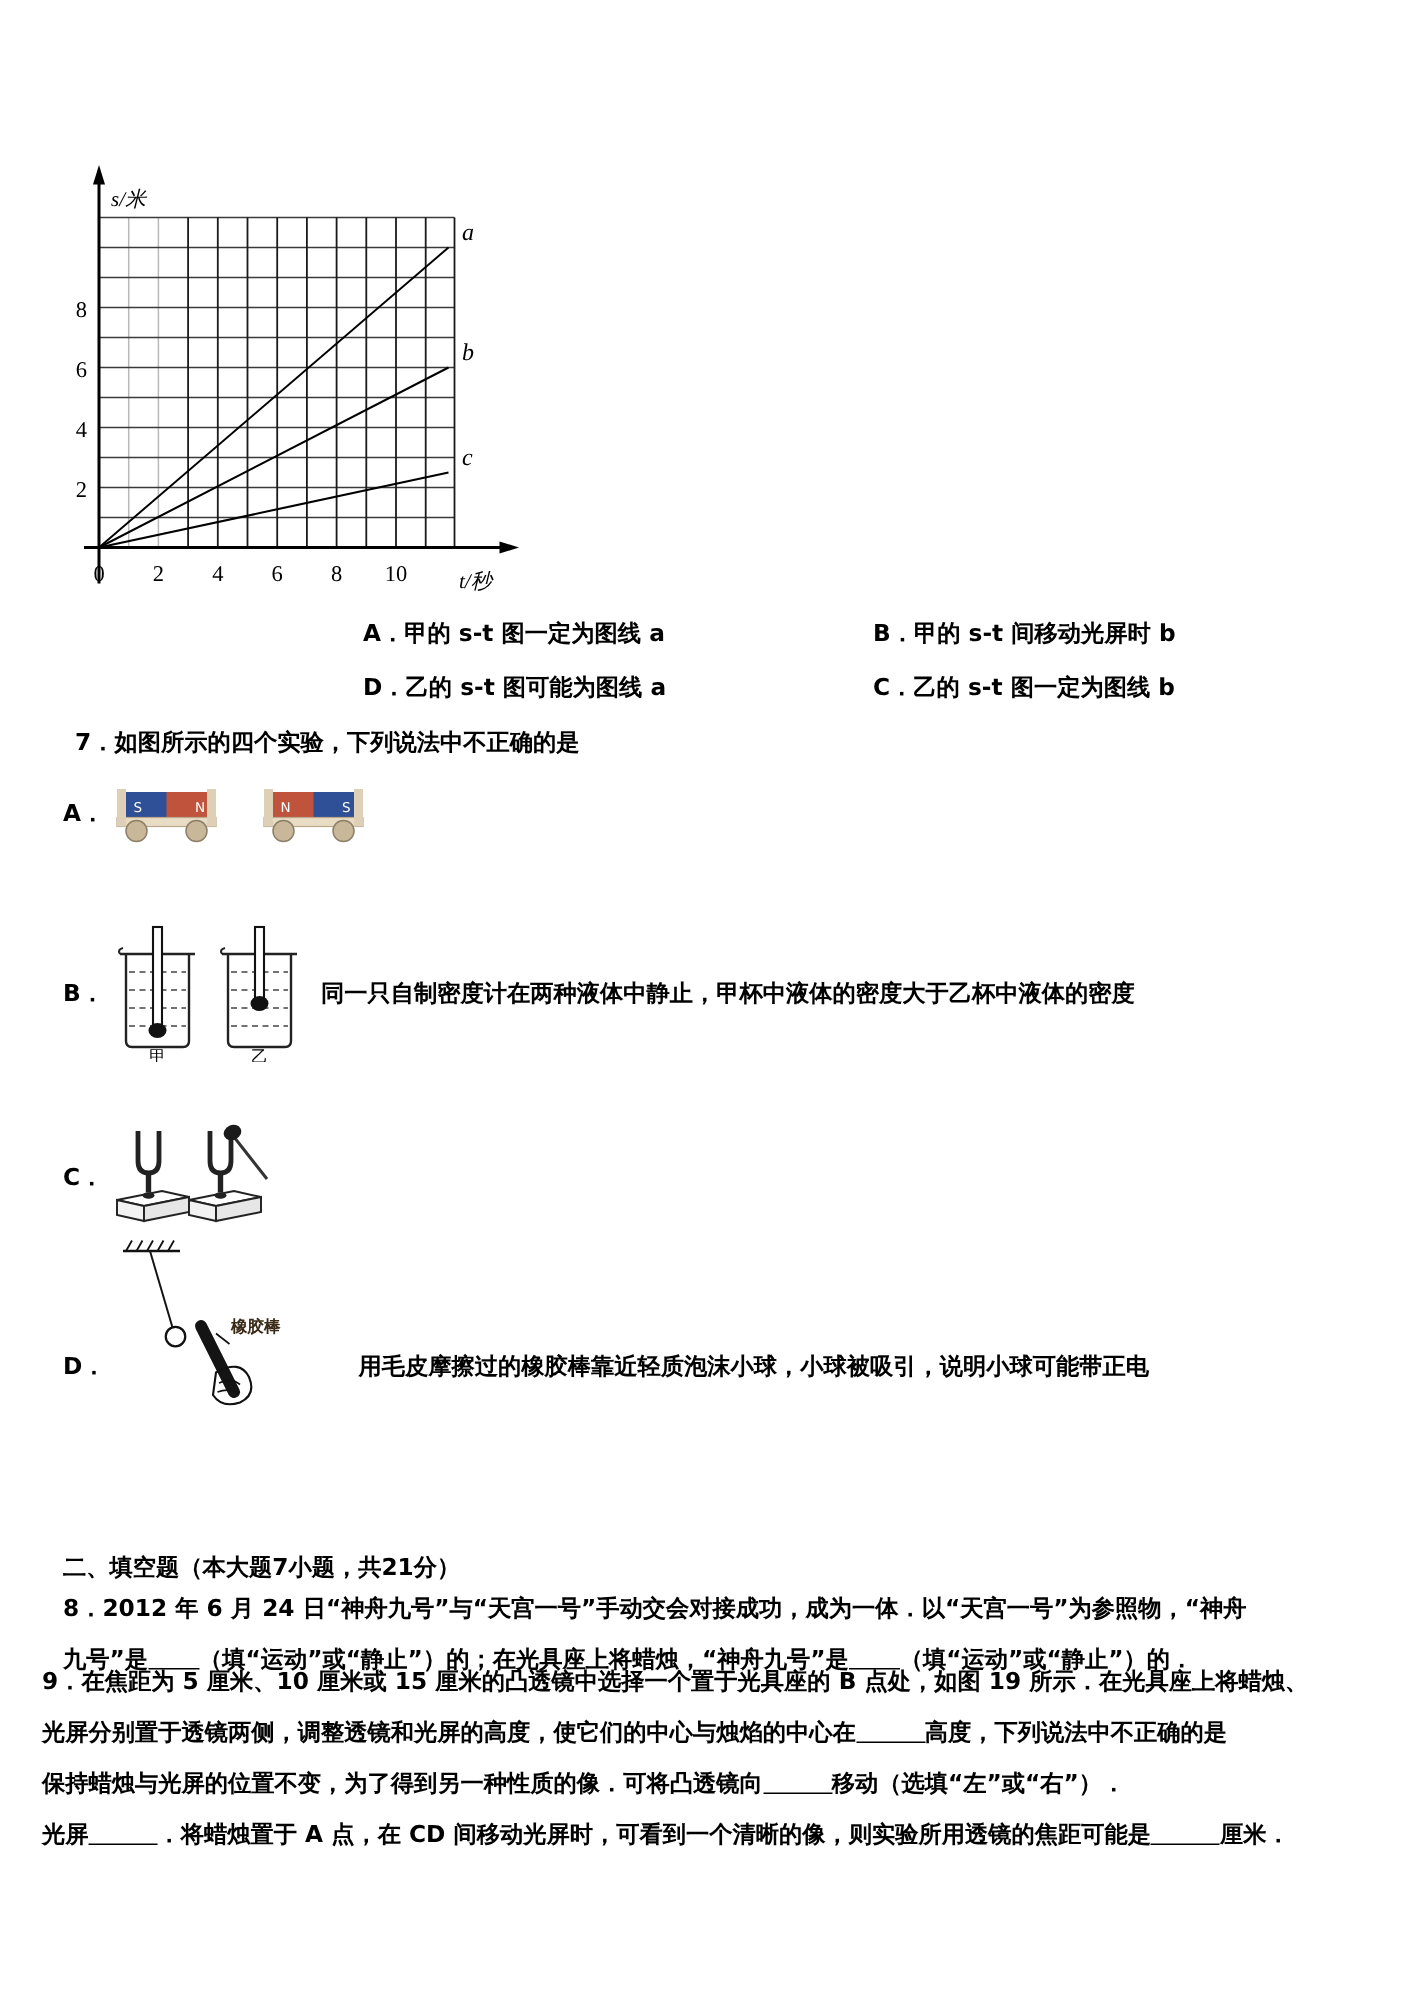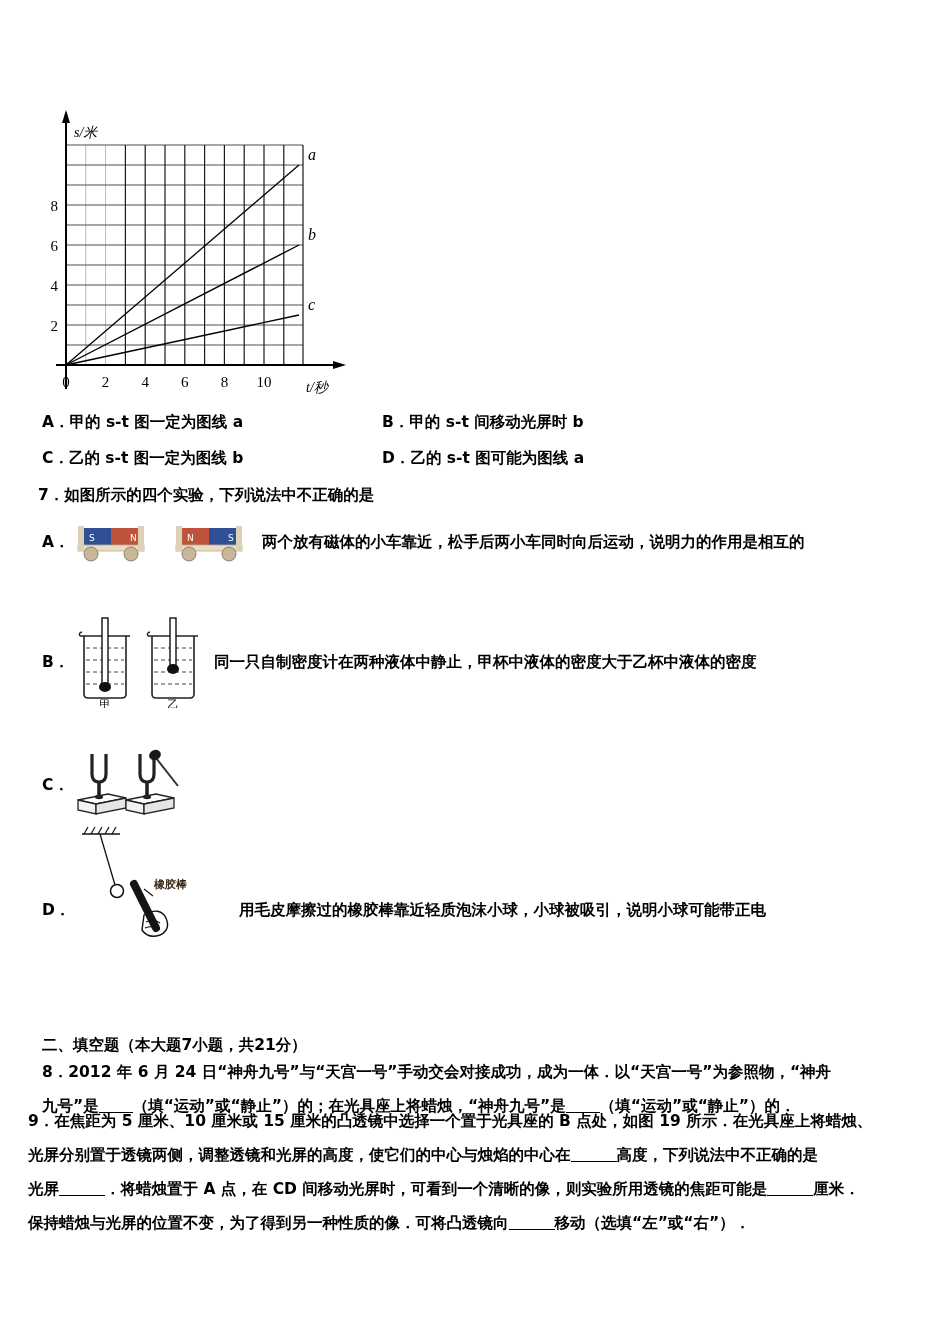--- a/index.html
+++ b/index.html
@@ -43,33 +43,34 @@
   .opt-grid {
     position: absolute;
     left: 42px;
     top: 404px;
     width: 880px;
   }
   .opt-row {
     display: flex;
     height: 36px;
     align-items: center;
+    justify-content: flex-end;
   }
   .opt-cell {
     width: 340px;
     font-family: "DejaVu Sans", "Liberation Sans", sans-serif;
     font-weight: bold;
     font-size: 15.5px;
     white-space: nowrap;
   }
 
   
   .q7-stem {
     position: absolute;
-    left: 38px;
+    left: 50px;
     top: 478px;
   }
   .q7-item {
     position: absolute;
     left: 42px;
     display: flex;
     align-items: center;
   }
   .q7-letter {
     font-family: "DejaVu Sans", "Liberation Sans", sans-serif;
@@ -209,24 +210,24 @@
     <div class="opt-row">
       <div class="opt-cell">
         <span>A．</span><span>甲的 s-t 图一定为图线 a</span>
       </div>
       <div class="opt-cell">
         <span>B．</span><span>甲的 s-t 间移动光屏时 b</span>
       </div>
     </div>
     <div class="opt-row">
       <div class="opt-cell">
-        <span>C．</span><span>乙的 s-t 图一定为图线 b</span>
+        <span>D．</span><span>乙的 s-t 图可能为图线 a</span>
       </div>
       <div class="opt-cell">
-        <span>D．</span><span>乙的 s-t 图可能为图线 a</span>
+        <span>C．</span><span>乙的 s-t 图一定为图线 b</span>
       </div>
     </div>
   </div>
 
   <div class="q7-stem qline">7．如图所示的四个实验，下列说法中不正确的是</div>
 
   <div class="q7-item" id="q7a">
     <div class="q7-letter">A．</div>
     <div class="q7-fig carts-wrap">
 
@@ -247,21 +248,20 @@
         <rect x="6" y="8" width="31" height="17" fill="#c0533c"></rect>
         <rect x="4" y="25" width="66" height="6" fill="#e9dcc4" stroke="#b9a88c" stroke-width="0.8"></rect>
         <rect x="4" y="6" width="6" height="25" fill="#ddd0b6"></rect>
         <rect x="64" y="6" width="6" height="25" fill="#ddd0b6"></rect>
         <circle cx="17" cy="34" r="7" fill="#c9b79a" stroke="#8d7f68" stroke-width="1"></circle>
         <circle cx="57" cy="34" r="7" fill="#c9b79a" stroke="#8d7f68" stroke-width="1"></circle>
         <text x="15" y="21" font-family="DejaVu Sans, sans-serif" font-size="9" fill="#ffffff">N</text>
         <text x="56" y="21" font-family="DejaVu Sans, sans-serif" font-size="9" fill="#ffffff">S</text>
       </svg>
     </div>
-    <div class="q7-text">两个放有磁体的小车靠近，松手后两小车同时向后运动，说明力的作用是相互的</div>
   </div>
 
   <div class="q7-item" id="q7b">
     <div class="q7-letter">B．</div>
     <div class="q7-fig beakers">
 
       <svg width="62" height="92" viewBox="0 0 62 92">
         <path d="M10 20 L10 78 Q10 82 14 82 L48 82 Q52 82 52 78 L52 20" fill="none" stroke="#222" stroke-width="1.6"></path>
         <path d="M6 20 L56 20" stroke="#222" stroke-width="1.6"></path>
         <path d="M6 20 Q4 17 8 16" fill="none" stroke="#222" stroke-width="1.4"></path>
@@ -354,20 +354,20 @@
       <span>九号”是</span><span class="blank"></span><span>（填“运动”或“静止”）的；在光具座上将蜡烛，“神舟九号”是</span><span class="blank"></span><span>（填“运动”或“静止”）的．</span>
     </div>
   </div>
 
   <div class="q9">
     <div class="qline">9．在焦距为 5 厘米、10 厘米或 15 厘米的凸透镜中选择一个置于光具座的 B 点处，如图 19 所示．在光具座上将蜡烛、</div>
     <div class="qline">
       <span>光屏分别置于透镜两侧，调整透镜和光屏的高度，使它们的中心与烛焰的中心在</span><span class="blank blank-wide"></span><span>高度，下列说法中不正确的是</span>
     </div>
     <div class="qline">
+      <span>保持蜡烛与光屏的位置不变，为了得到另一种性质的像．可将凸透镜向</span><span class="blank blank-wide"></span><span>移动（选填“左”或“右”）．</span>
+    </div>
+    <div class="qline">
       <span>光屏</span><span class="blank blank-wide"></span><span>．将蜡烛置于 A 点，在 CD 间移动光屏时，可看到一个清晰的像，则实验所用透镜的焦距可能是</span><span class="blank blank-wide"></span><span>厘米．</span>
     </div>
-    <div class="qline">
-      <span>保持蜡烛与光屏的位置不变，为了得到另一种性质的像．可将凸透镜向</span><span class="blank blank-wide"></span><span>移动（选填“左”或“右”）．</span>
-    </div>
   </div>
 
 </div>
 
 </body></html>

